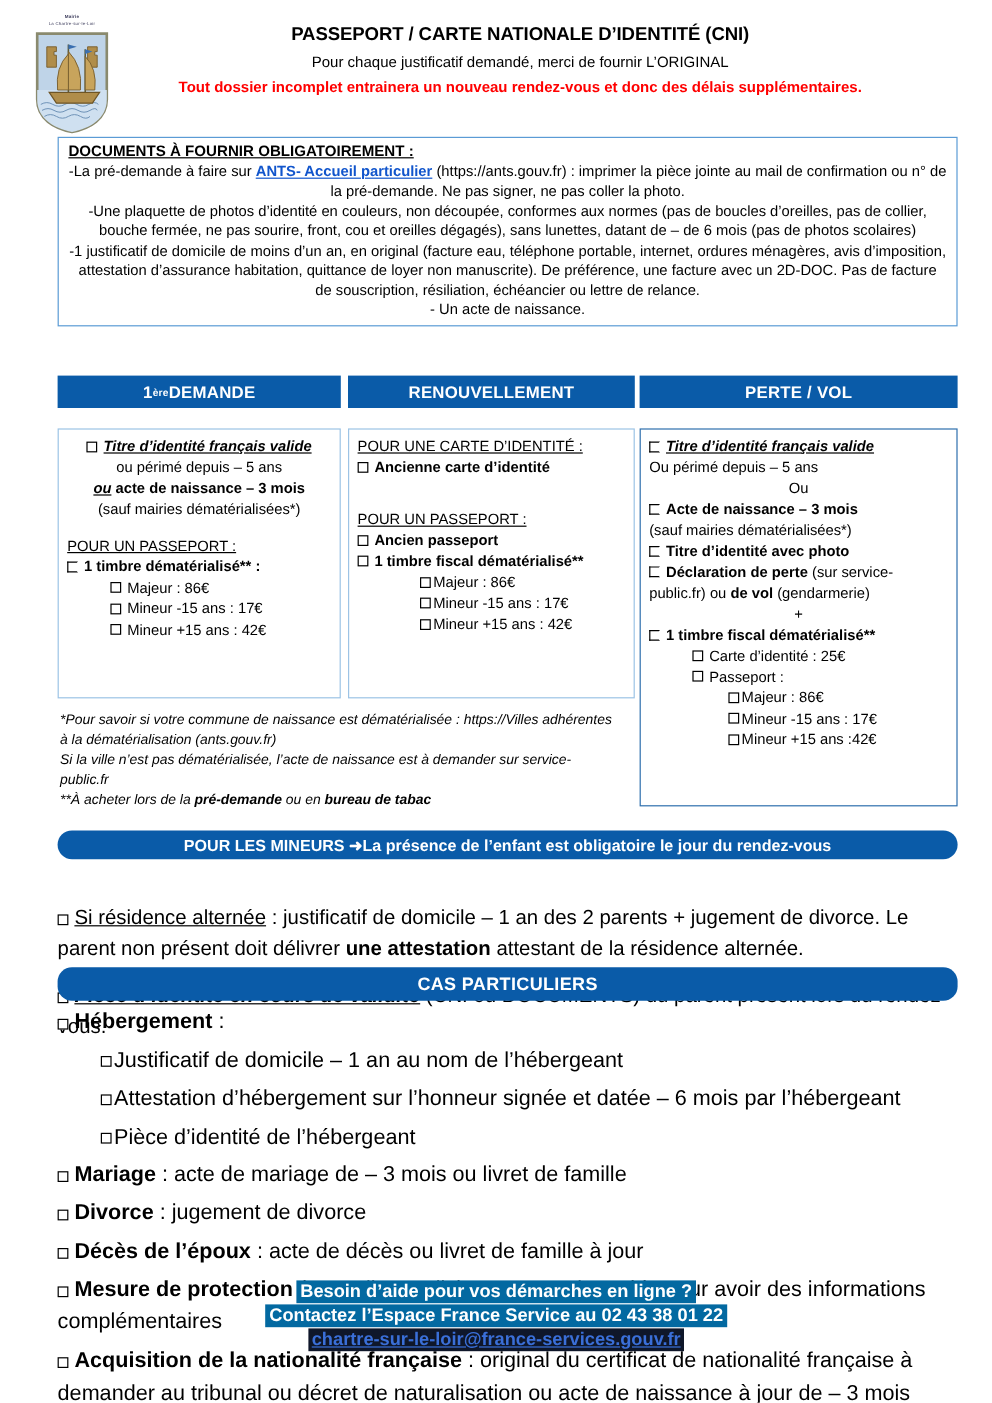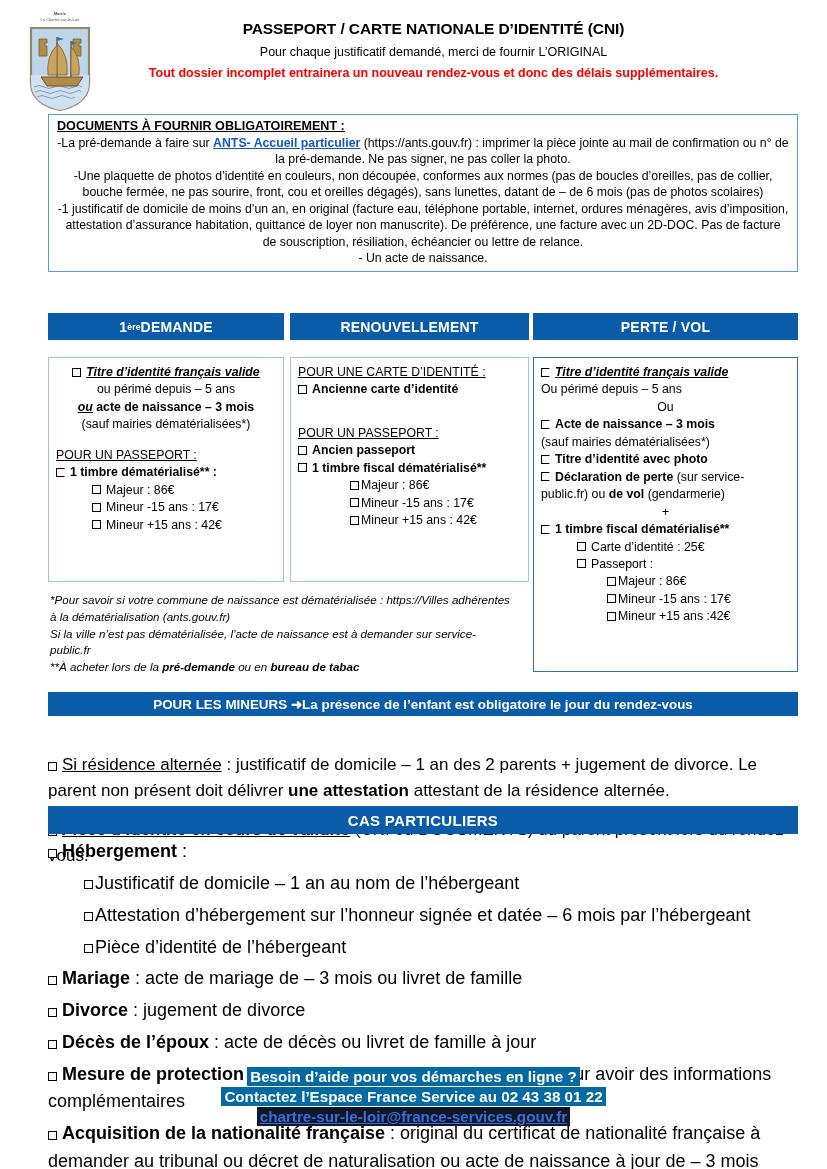--- a/index.html
+++ b/index.html
@@ -73,21 +73,21 @@
   
   .footnotes {
     position:absolute; left:50px; top: 592px; width: 465px;
     font-style: italic; font-size: 11.6px; line-height: 1.45;
   }
   .footnotes p { margin:0; }
 
   
   .banner {
     position:absolute; left:48px; width:750px; background:#0a5ba8; color:#fff;
-    font-weight:bold; display:flex; align-items:center; justify-content:center;
+    font-weight:bold; display:flex; align-items:center; justify-content:center;border-radius:12px;
   }
   #banner-minors { top: 692px; height: 24px; font-size: 13.4px; }
   #banner-cases  { top: 806px; height: 28px; font-size: 15px; letter-spacing:.3px; }
 
   .block-minors { position:absolute; left:48px; top: 752px; width:752px; font-size:17px; line-height:1.5; }
   .block-minors p { margin: 0 0 14px 0; }
 
   .block-cases { position:absolute; left:48px; top: 838px; width:752px; font-size:18px; line-height:1.52; }
   .block-cases p { margin: 0 0 4.5px 0; }
 

